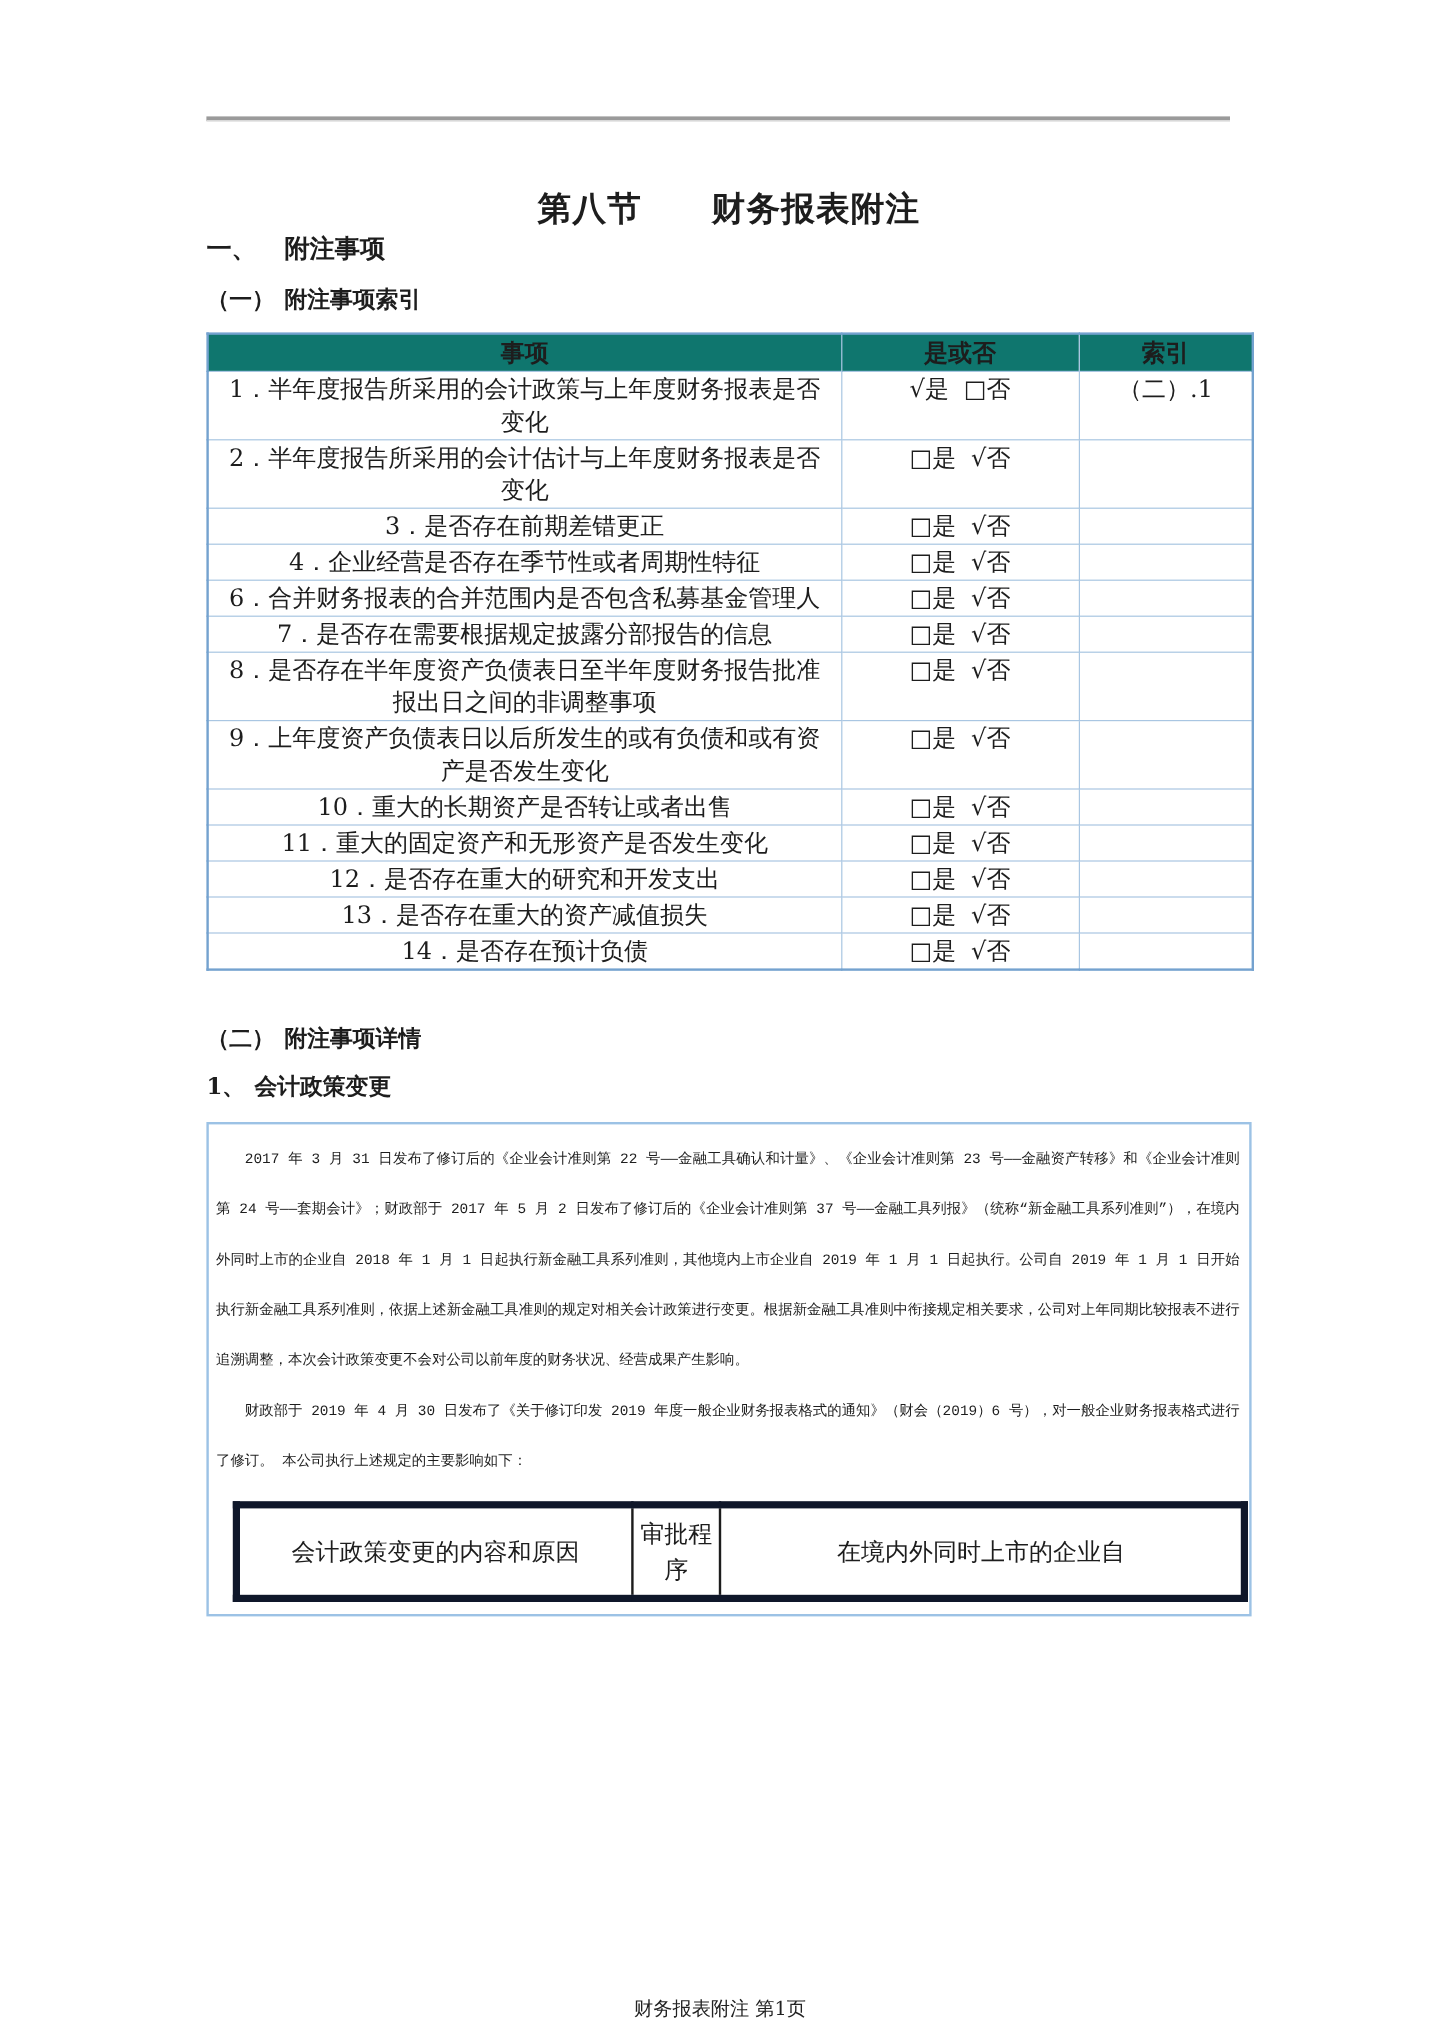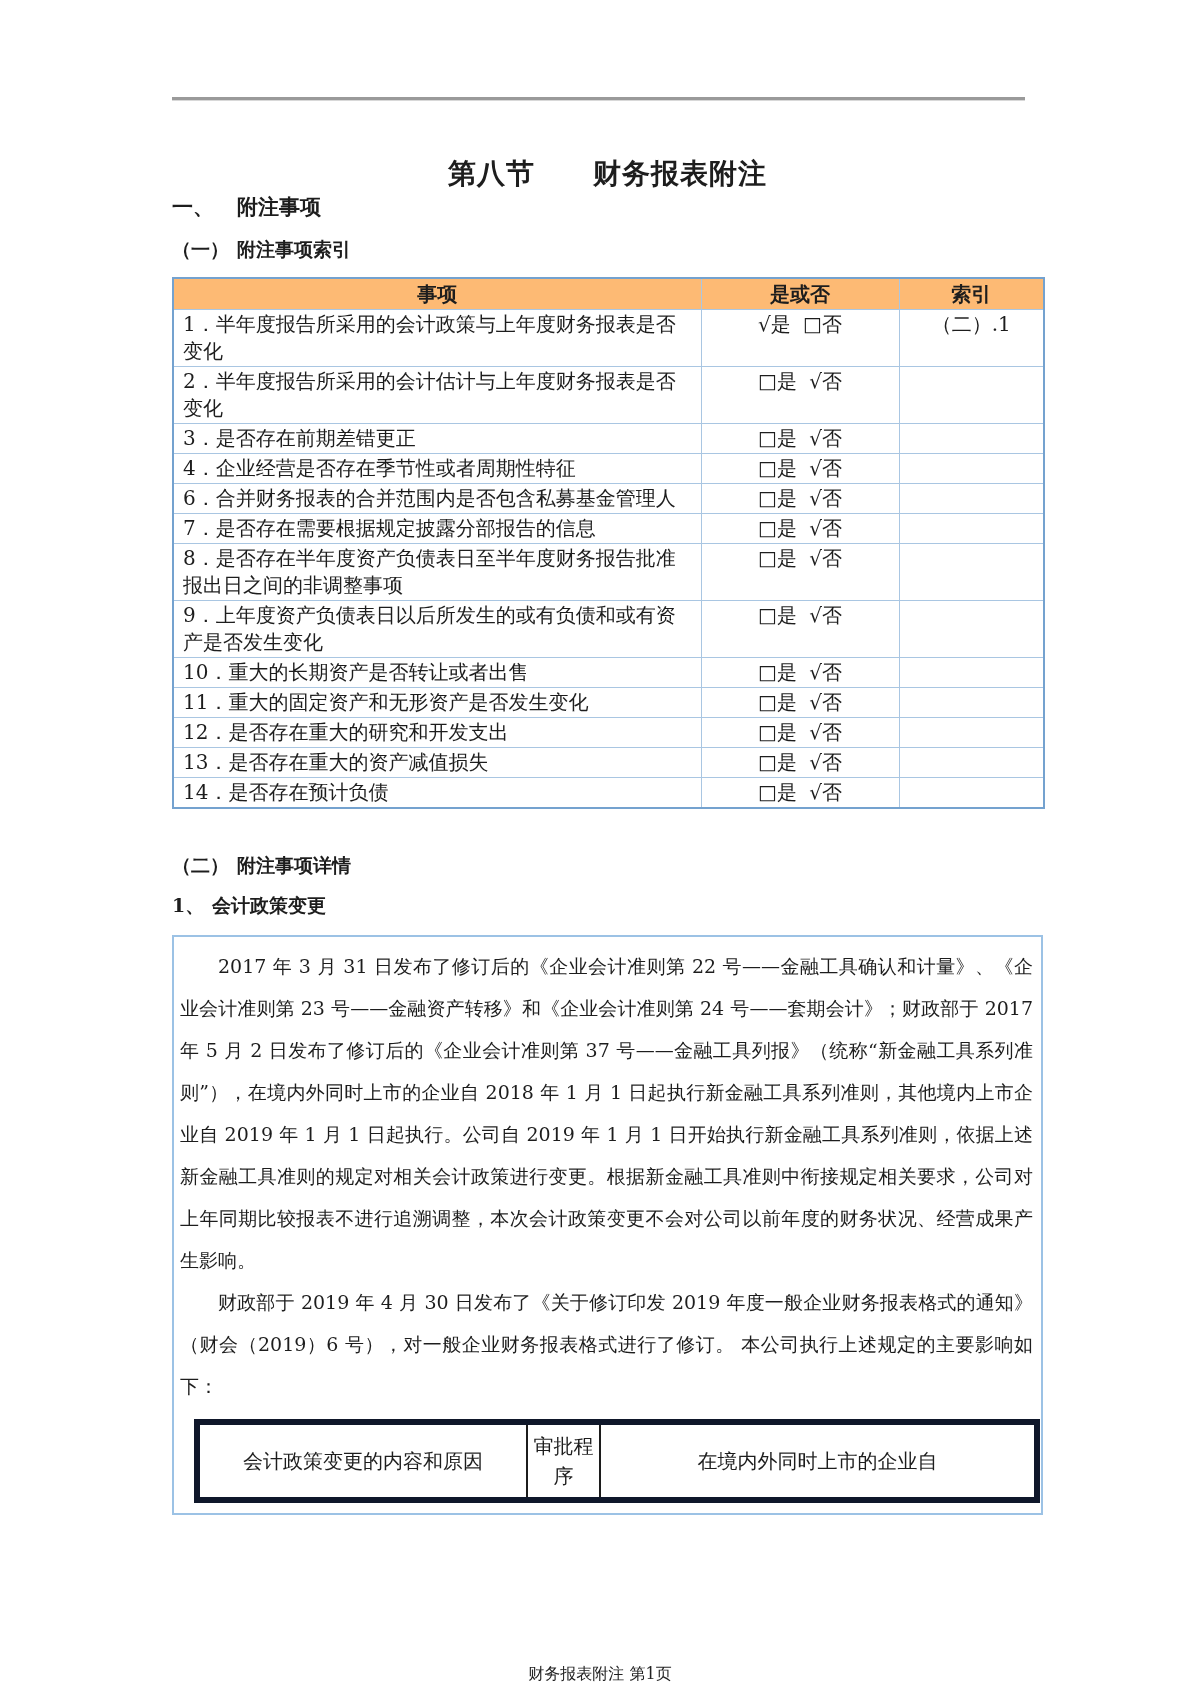--- a/index.html
+++ b/index.html
@@ -13,37 +13,37 @@
   .h-sec { font-weight:bold; font-size:21px; }
   .h-sub { margin-top:16px; font-weight:bold; font-size:19px; }
   .h-sec .marker, .h-sub .marker { display:inline-block; width:65px; }
   .h-sub .marker-sm { display:inline-block; width:40px; }
 
   table.index-table {
     margin-top:14px; width:871px; border-collapse:collapse; table-layout:fixed;
     border:2px solid #74a2cf;
   }
   table.index-table th {
-    background:#fdba74; border:1px solid #a9c6e2; font-weight:bold;
+    background:#0f766e; border:1px solid #a9c6e2; font-weight:bold;
     font-size:20px; padding:2px 0; line-height:26px;
   }
   table.index-table td {
     border:1px solid #a9c6e2; font-size:20px; line-height:27px;
-    padding:1px 9px; vertical-align:top; text-align:left;
+    padding:1px 9px; vertical-align:top; text-align:center;
   }
   table.index-table td.c-answer, table.index-table td.c-index {
     text-align:center; padding:1px 0; word-spacing:6px;
   }
 
   .detail-box {
     margin-top:16px; width:871px; box-sizing:border-box;
     border:2px solid #9cc2e5; padding:8px 8px 10px 6px;
   }
   .detail-box p {
-    margin:0; font-size:19px; line-height:42px; text-indent:2em; text-align:justify;
+    margin:0; font-size:12px; line-height:42px; text-indent:2em; text-align:justify;font-family:Liberation Mono, monospace;
   }
   table.policy-table {
     margin:12px 6px 0 14px; width:840px; border-collapse:collapse; table-layout:fixed;
     border:6px solid #0f172a;
   }
   table.policy-table th {
     border:2px solid #1c1c1c; font-weight:normal; font-size:20px;
     height:72px; text-align:center; vertical-align:middle; line-height:30px; padding:0 4px;
   }
   .page-footer {

